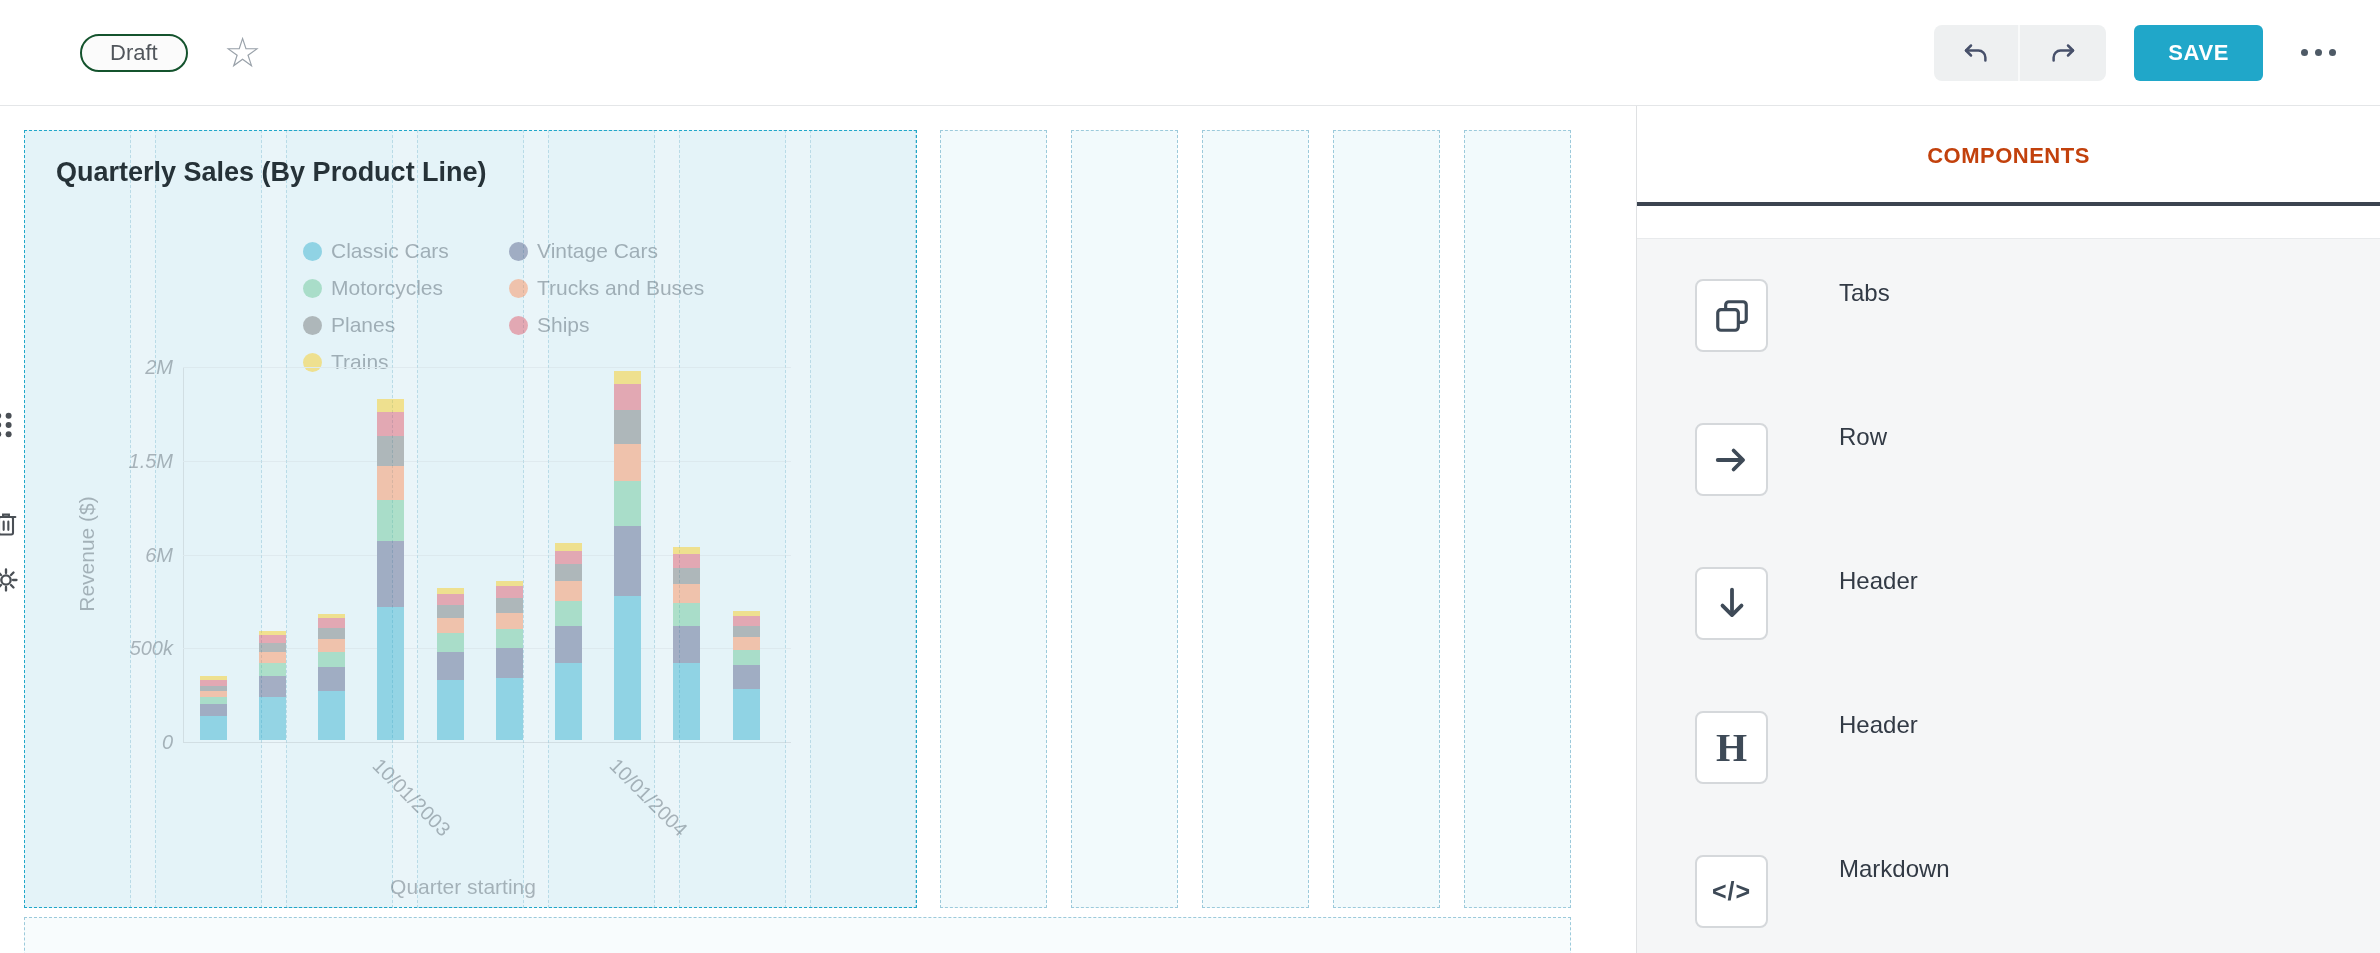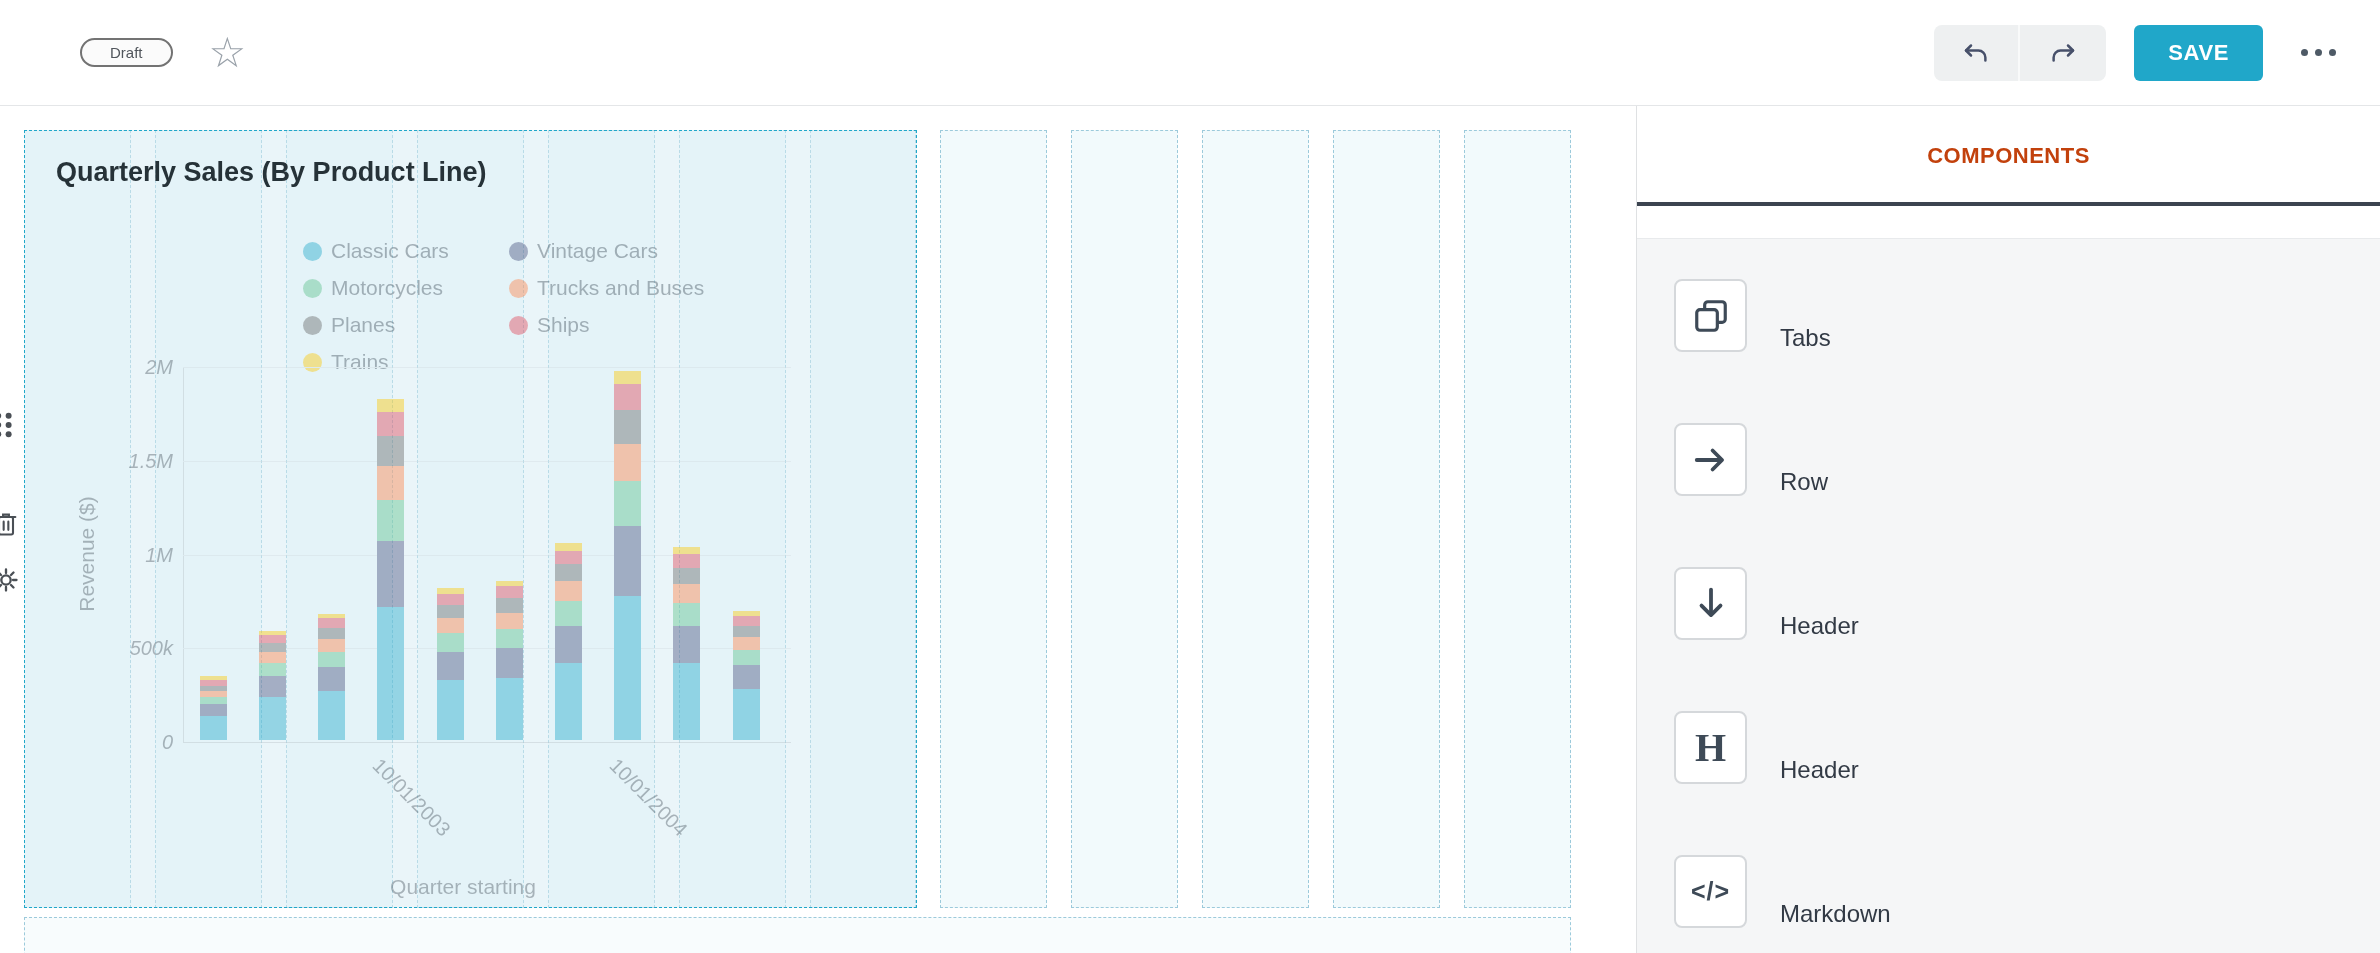--- a/index.html
+++ b/index.html
@@ -4,22 +4,22 @@
 <style>
   * { margin:0; padding:0; box-sizing:border-box; }
   html,body { width:2380px; height:953px; overflow:hidden; background:#fff;
               font-family:"Liberation Sans", sans-serif; }
   .app { width:2380px; height:953px; display:flex; flex-direction:column; }
 
   
   .topbar { height:106px; flex:0 0 106px; display:flex; align-items:center;
             padding:0 40px 0 50px; background:#fff; border-bottom:1px solid #e4e6e8; }
   .page-title { font-size:50px; font-weight:600; color:#2b323a; letter-spacing:-0.5px; white-space:nowrap; }
-  .draft-pill { margin-left:30px; padding:4px 28px; border:2px solid #737373; border-radius:34px;
-                font-size:15px; color:#51565c; background:#fbfbfb; white-space:nowrap; }
+  .draft-pill { margin-left:30px; padding:4px 28px; border:2px solid #14532d; border-radius:34px;
+                font-size:22px; color:#51565c; background:#fbfbfb; white-space:nowrap; }
   .fav-star { margin-left:36px; font-size:42px; color:#9aa2aa; line-height:1; cursor:pointer; }
   .right-cluster { margin-left:auto; display:flex; align-items:center; gap:28px; }
   .undo-redo { display:flex; background:#eef0f1; border-radius:8px; overflow:hidden; }
   .ur-btn { width:86px; height:56px; display:flex; align-items:center; justify-content:center;
             border:none; background:transparent; cursor:pointer; }
   .ur-btn:first-child { border-right:2px solid #f9fafa; }
   .discard-btn { height:56px; padding:0 32px; border:none; border-radius:6px; background:#f2f9fb;
                  color:#20A7C9; font-size:22px; font-weight:600; letter-spacing:.4px; cursor:pointer;
                  font-family:inherit; display:flex; align-items:center; }
   .save-btn { height:56px; padding:0 34px; border:none; border-radius:6px; background:#20A7C9;
@@ -68,21 +68,21 @@
 
   
   .sidebar { flex:1; background:#fff; border-left:1px solid #dfe1e3; display:flex; flex-direction:column; }
   .sidebar-tabs { height:100px; flex:0 0 100px; display:flex; border-bottom:1px solid #eceef0; }
   .sidebar-tab { flex:1; position:relative; display:flex; align-items:center; justify-content:center;
                  font-size:22px; letter-spacing:.5px; color:#39434d; cursor:pointer; background:#fff; border:none;
                  font-family:inherit; }
   .sidebar-tab.active { font-weight:700; color:#c2410c; }
   .sidebar-tab.active::after { content:""; position:absolute; left:0; right:0; bottom:-1px; height:4px; background:#3c4450; }
   .sidebar-body { flex:1; margin-top:32px; background:#f5f6f7; border-top:1px solid #e8eaec; padding-top:40px; }
-  .comp-item { display:flex; align-items:flex-end; height:73px; margin:0 0 71px 37px; cursor:grab; }
+  .comp-item { display:flex; align-items:flex-start; height:73px; margin:0 0 71px 58px; cursor:grab;gap:38px; }
   .comp-icon { width:73px; height:73px; flex:0 0 73px; background:#fff; border:2px solid #d5d8db; border-radius:8px;
                display:flex; align-items:center; justify-content:center; color:#3e4a57; }
   .comp-label { margin-left:33px; font-size:24px; color:#323a45; }
   .h-glyph { font-family:"Liberation Serif", serif; font-weight:700; font-size:40px; color:#3e4a57; }
   .md-glyph { font-size:25px; font-weight:700; letter-spacing:1px; color:#3e4a57; }
 </style>
 </head>
 <body>
 
 <div class="app">
@@ -191,21 +191,21 @@
               </div>
             </div>
           <div class="y-axis-label">Revenue ($)</div>
           <div class="y-axis-line"></div>
           <div class="baseline"></div>
           <div class="x-axis-label">Quarter starting</div>
         <div class="y-tick" style="top: 599px;">0</div>
             <div class="gridline" style="top: 505.25px;"></div>
             <div class="y-tick" style="top: 505.25px;">500k</div>
             <div class="gridline" style="top: 411.5px;"></div>
-            <div class="y-tick" style="top: 411.5px;">1M</div>
+            <div class="y-tick" style="top: 411.5px;">6M</div>
             <div class="gridline" style="top: 317.75px;"></div>
             <div class="y-tick" style="top: 317.75px;">1.5M</div>
             <div class="gridline" style="top: 224px;"></div>
             <div class="y-tick" style="top: 224px;">2M</div>
             <div class="bar" style="left: 175px;">
               <div style="height: 3.75px; background: rgb(252, 199, 0);"></div>
               <div style="height: 5.625px; background: rgb(224, 67, 85);"></div>
               <div style="height: 5.625px; background: rgb(102, 102, 102);"></div>
               <div style="height: 5.625px; background: rgb(255, 127, 68);"></div>
               <div style="height: 7.5px; background: rgb(90, 193, 137);"></div>

